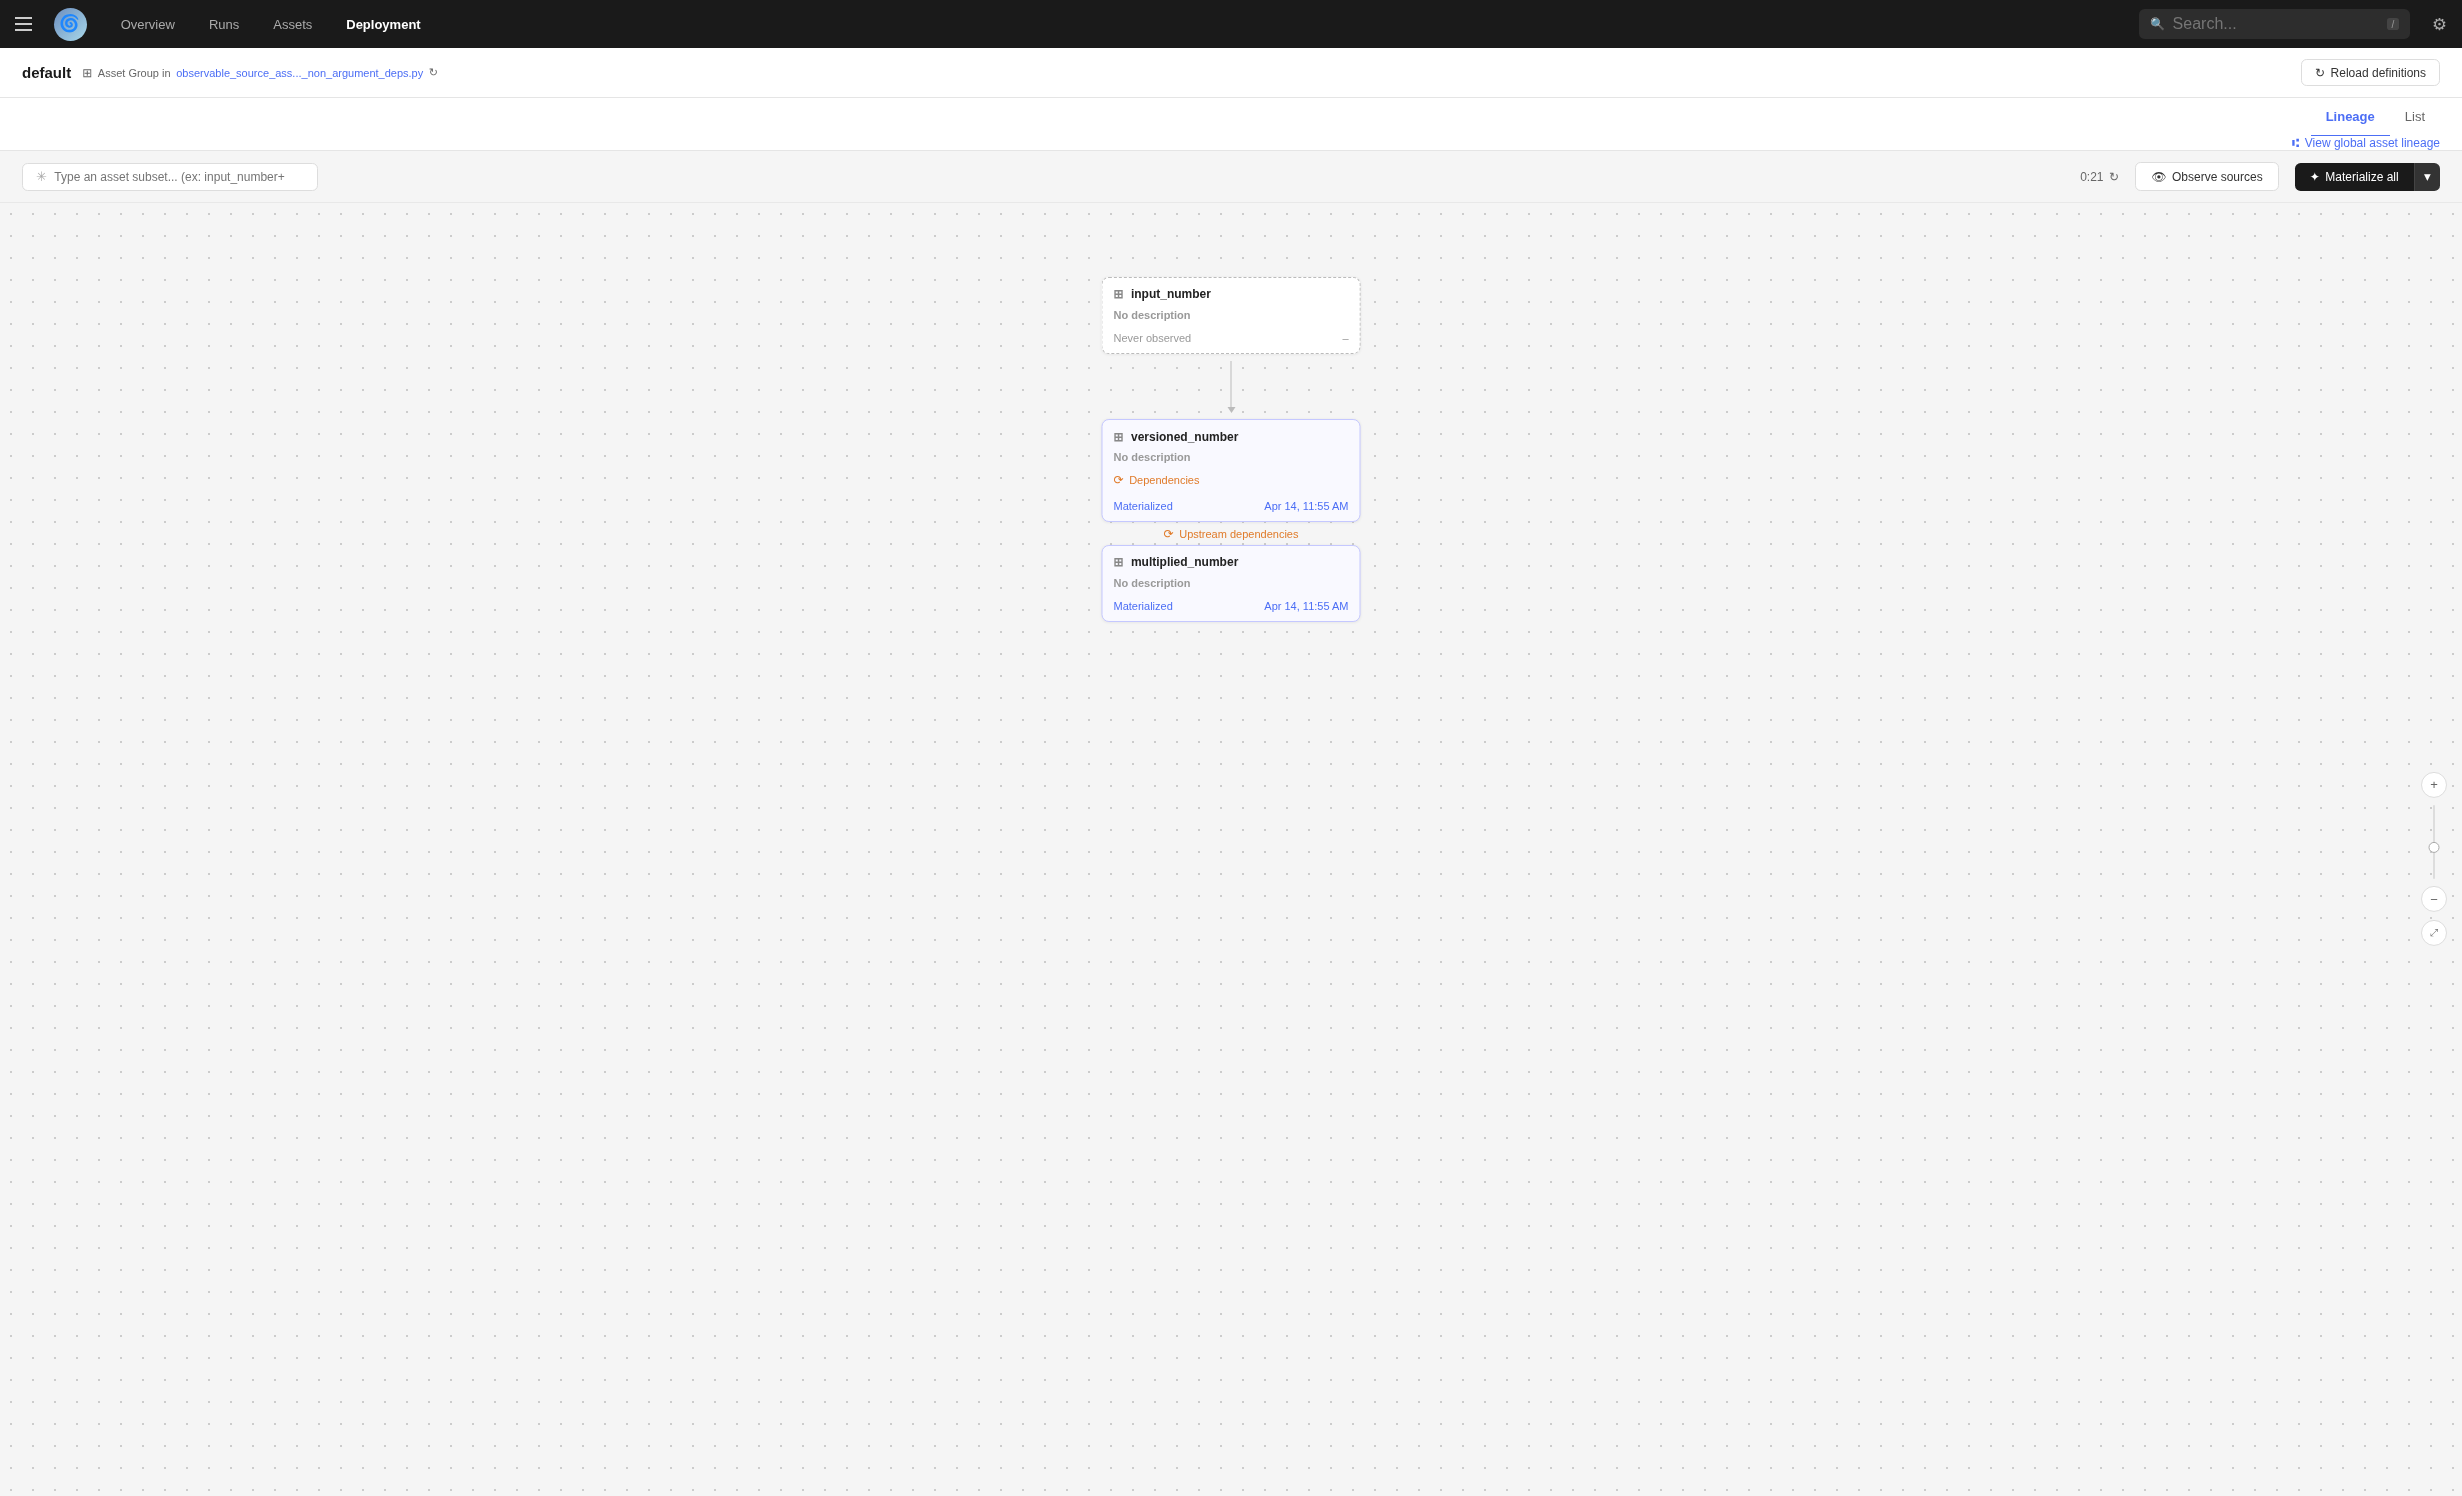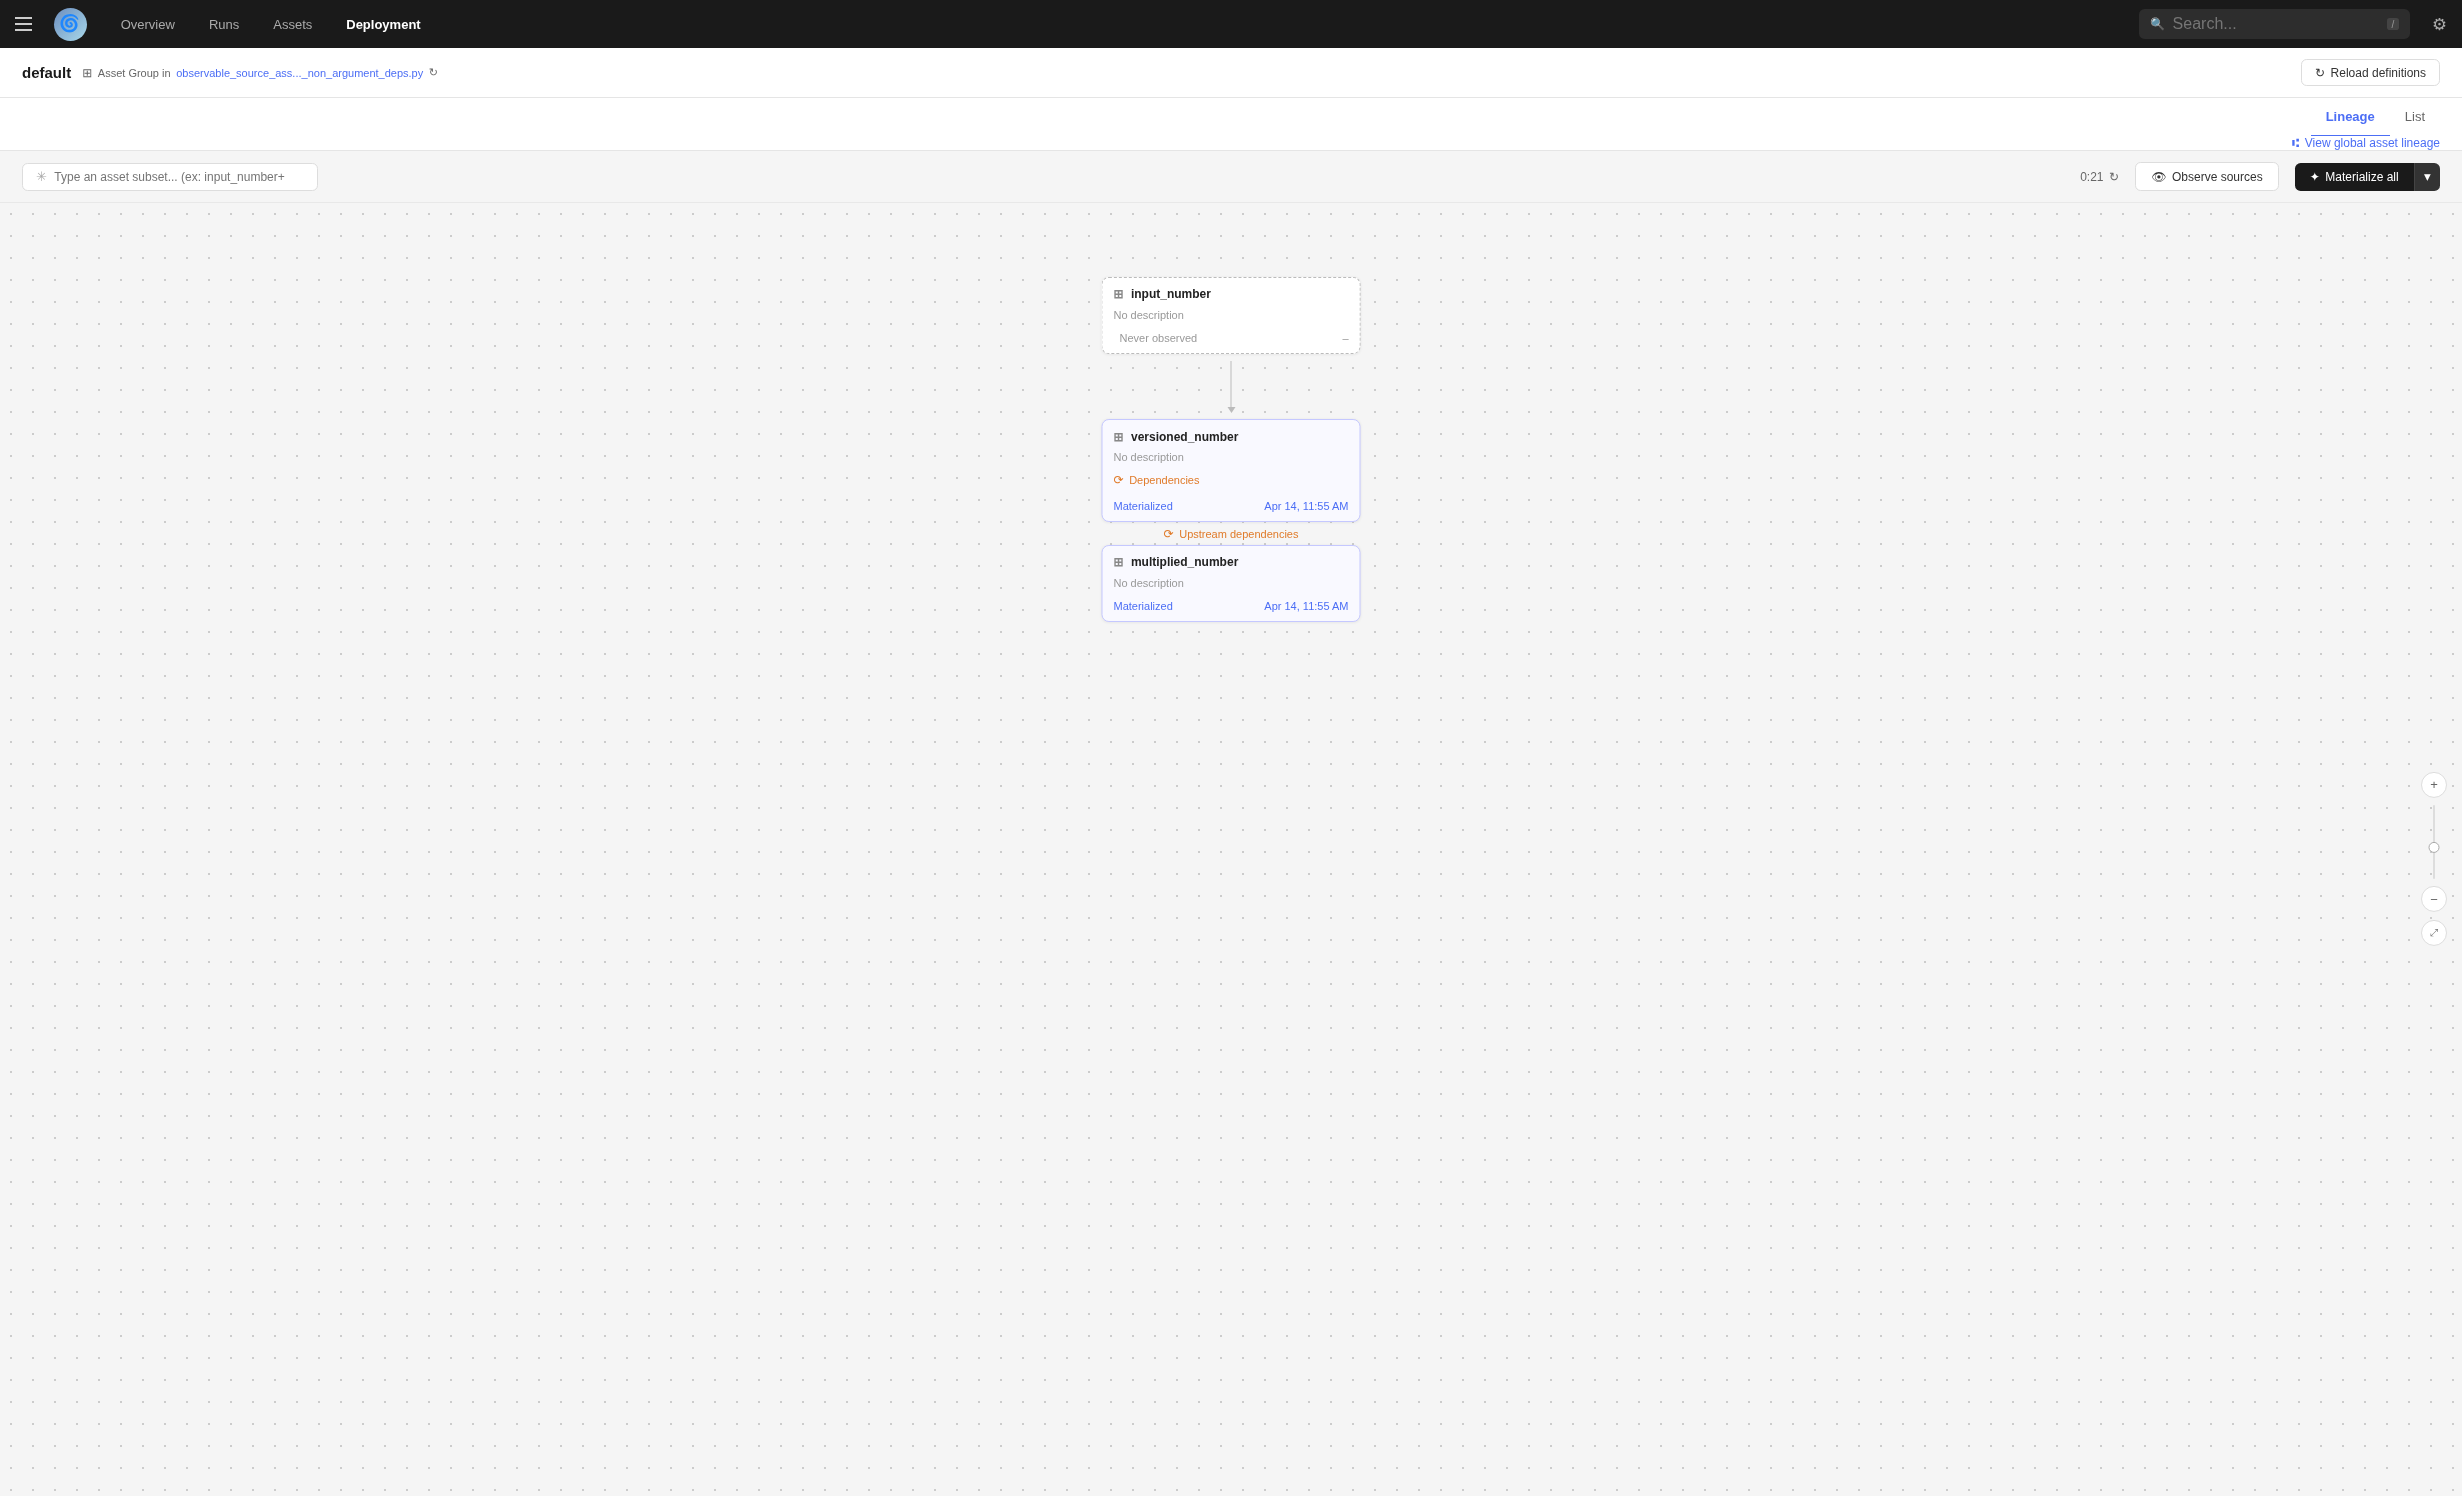--- a/index.html
+++ b/index.html
@@ -146,27 +146,27 @@
       border-style: solid;
       border-color: #c5c8ff;
       background: #f9f9ff;
     }
     .node-header {
       display: flex; align-items: center; gap: 7.4px;
       padding: 9.3px 11px 5.6px;
       font-size: 12px; font-weight: 600; color: #222;
     }
     .node-icon { font-size: 12px; color: #888; }
-    .node-desc { padding: 1.9px 11px 5.6px; font-size: 11px; color: #999; }
+    .node-desc { padding: 1.9px 11px 5.6px; font-size: 11px; color: #999; font-weight: bold; }
     .node-footer {
       display: flex; align-items: center; justify-content: space-between;
       padding: 5.6px 11px 9.3px;
       font-size: 11px;
     }
-    .never-observed { color: #999; margin-left: 6px; }
+    .never-observed { color: #999; }
     .dash { color: #999; }
     .materialized { color: #4c6ef5; font-weight: 500; }
     .mat-date { color: #4c6ef5; }
 
     .node-deps {
       padding: 3.7px 11px 7.4px;
       display: flex; align-items: center; gap: 5.6px;
       font-size: 11px; color: #e07b2a;
     }
 

